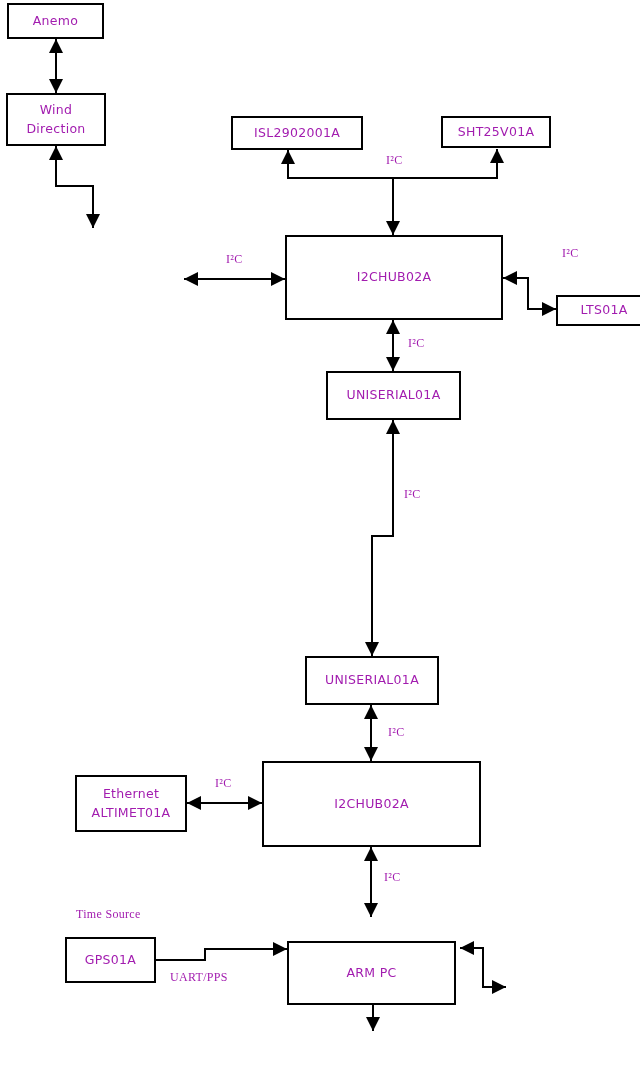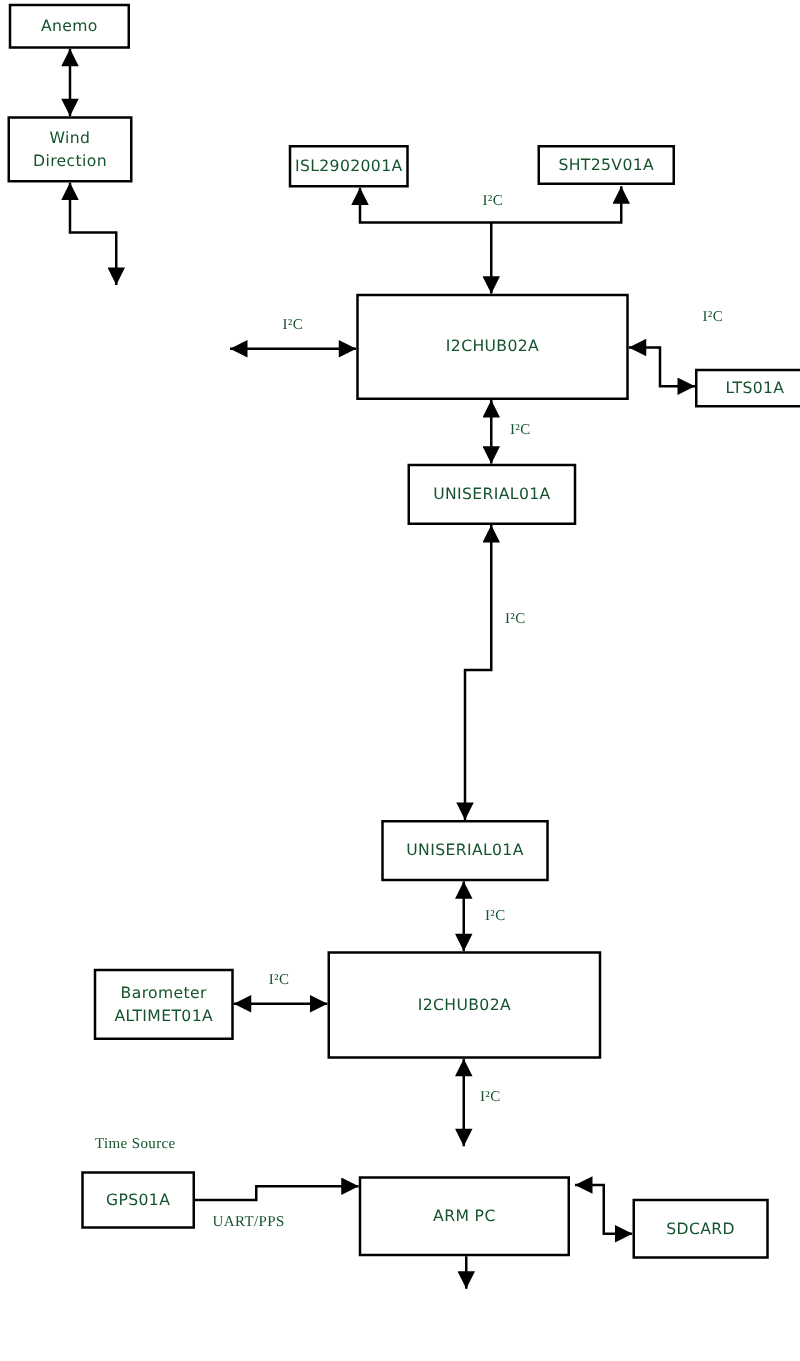--- a/index.html
+++ b/index.html
@@ -1,18 +1,18 @@
 <!DOCTYPE html>
 <html><head>
 <meta charset="utf-8">
 <style>
   html,body{margin:0;padding:0;background:#ffffff;}
   .stage{
     position:relative;width:640px;height:1089px;background:#ffffff;
-    font-family:"DejaVu Sans", sans-serif;color:#14532d;overflow:hidden;
+    font-family:"DejaVu Sans", sans-serif;color:#a21caf;overflow:hidden;
   }
   .layer{position:absolute;left:0;top:0;}
   .node{
     position:absolute;box-sizing:border-box;border:2px solid #000;background:#ffffff;
     display:flex;align-items:center;justify-content:center;text-align:center;
     white-space:pre-line;font-size:12.5px;line-height:1.5;letter-spacing:0.3px;
   }
   .lbl{position:absolute;font-size:12px;letter-spacing:0.3px;white-space:nowrap;font-family:Liberation Serif, serif;}
   .edge{stroke:#000;stroke-width:2;fill:none;}
 </style>
@@ -43,42 +43,41 @@
     <path class="edge" d="M460,948 H483 V987 H506" marker-start="url(#arr)" marker-end="url(#arr)"></path>
     <path class="edge" d="M373,981 V1031" marker-start="url(#arr)" marker-end="url(#arr)"></path>
   </svg>
 
   <div class="node" style="left:7px;top:3px;width:97px;height:36px">Anemo</div>
 
   <div class="node" style="left:6px;top:93px;width:100px;height:53px">Wind
 Direction</div>
 
 
-  <div class="node" style="left:231px;top:116px;width:96px;height:34px">ISL2902001A</div>
+  <div class="node" style="left:231px;top:116px;width:132px;height:34px">ISL2902001A</div>
 
-  <div class="node" style="left:430px;top:116px;width:110px;height:32px">SHT25V01A</div>
+  <div class="node" style="left:441px;top:116px;width:110px;height:32px">SHT25V01A</div>
 
   <div class="node" style="left:285px;top:235px;width:218px;height:85px">I2CHUB02A</div>
 
   <div class="node" style="left:556px;top:295px;width:96px;height:31px">LTS01A</div>
 
   <div class="node" style="left:326px;top:371px;width:135px;height:49px">UNISERIAL01A</div>
 
   <div class="node" style="left:305px;top:656px;width:134px;height:49px">UNISERIAL01A</div>
 
   <div class="node" style="left:262px;top:761px;width:219px;height:86px">I2CHUB02A</div>
 
-  <div class="node" style="left:75px;top:775px;width:112px;height:57px">Barometer
+  <div class="node" style="left:75px;top:775px;width:112px;height:57px">Ethernet
 ALTIMET01A</div>
 
   <div class="node" style="left:65px;top:937px;width:91px;height:46px">GPS01A</div>
 
   <div class="node" style="left:287px;top:941px;width:169px;height:64px">ARM PC</div>
 
-  <div class="node" style="left:506px;top:959px;width:109px;height:48px">SDCARD</div>
 
 
   <span class="lbl" style="left:386px;top:153px">I²C</span>
 
   <span class="lbl" style="left:226px;top:252px">I²C</span>
 
   <span class="lbl" style="left:562px;top:246px">I²C</span>
 
   <span class="lbl" style="left:408px;top:336px">I²C</span>
 

